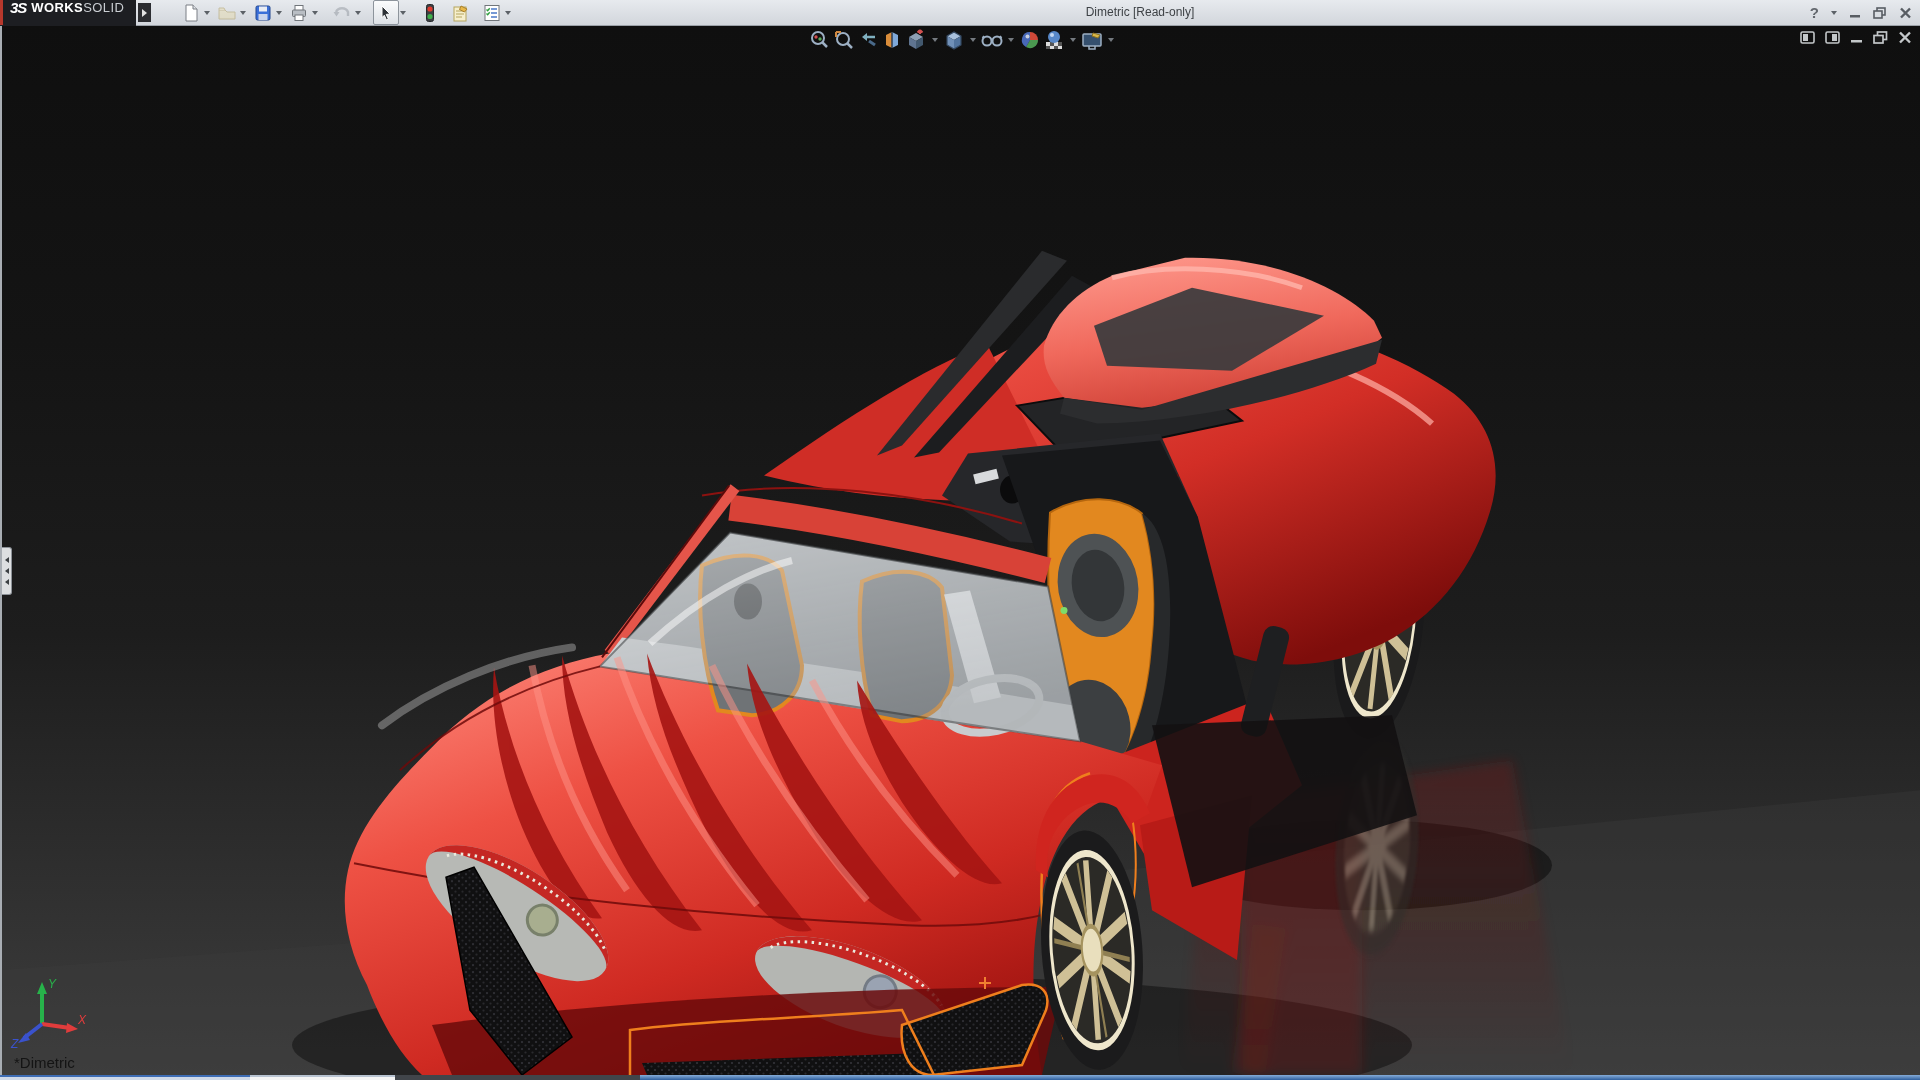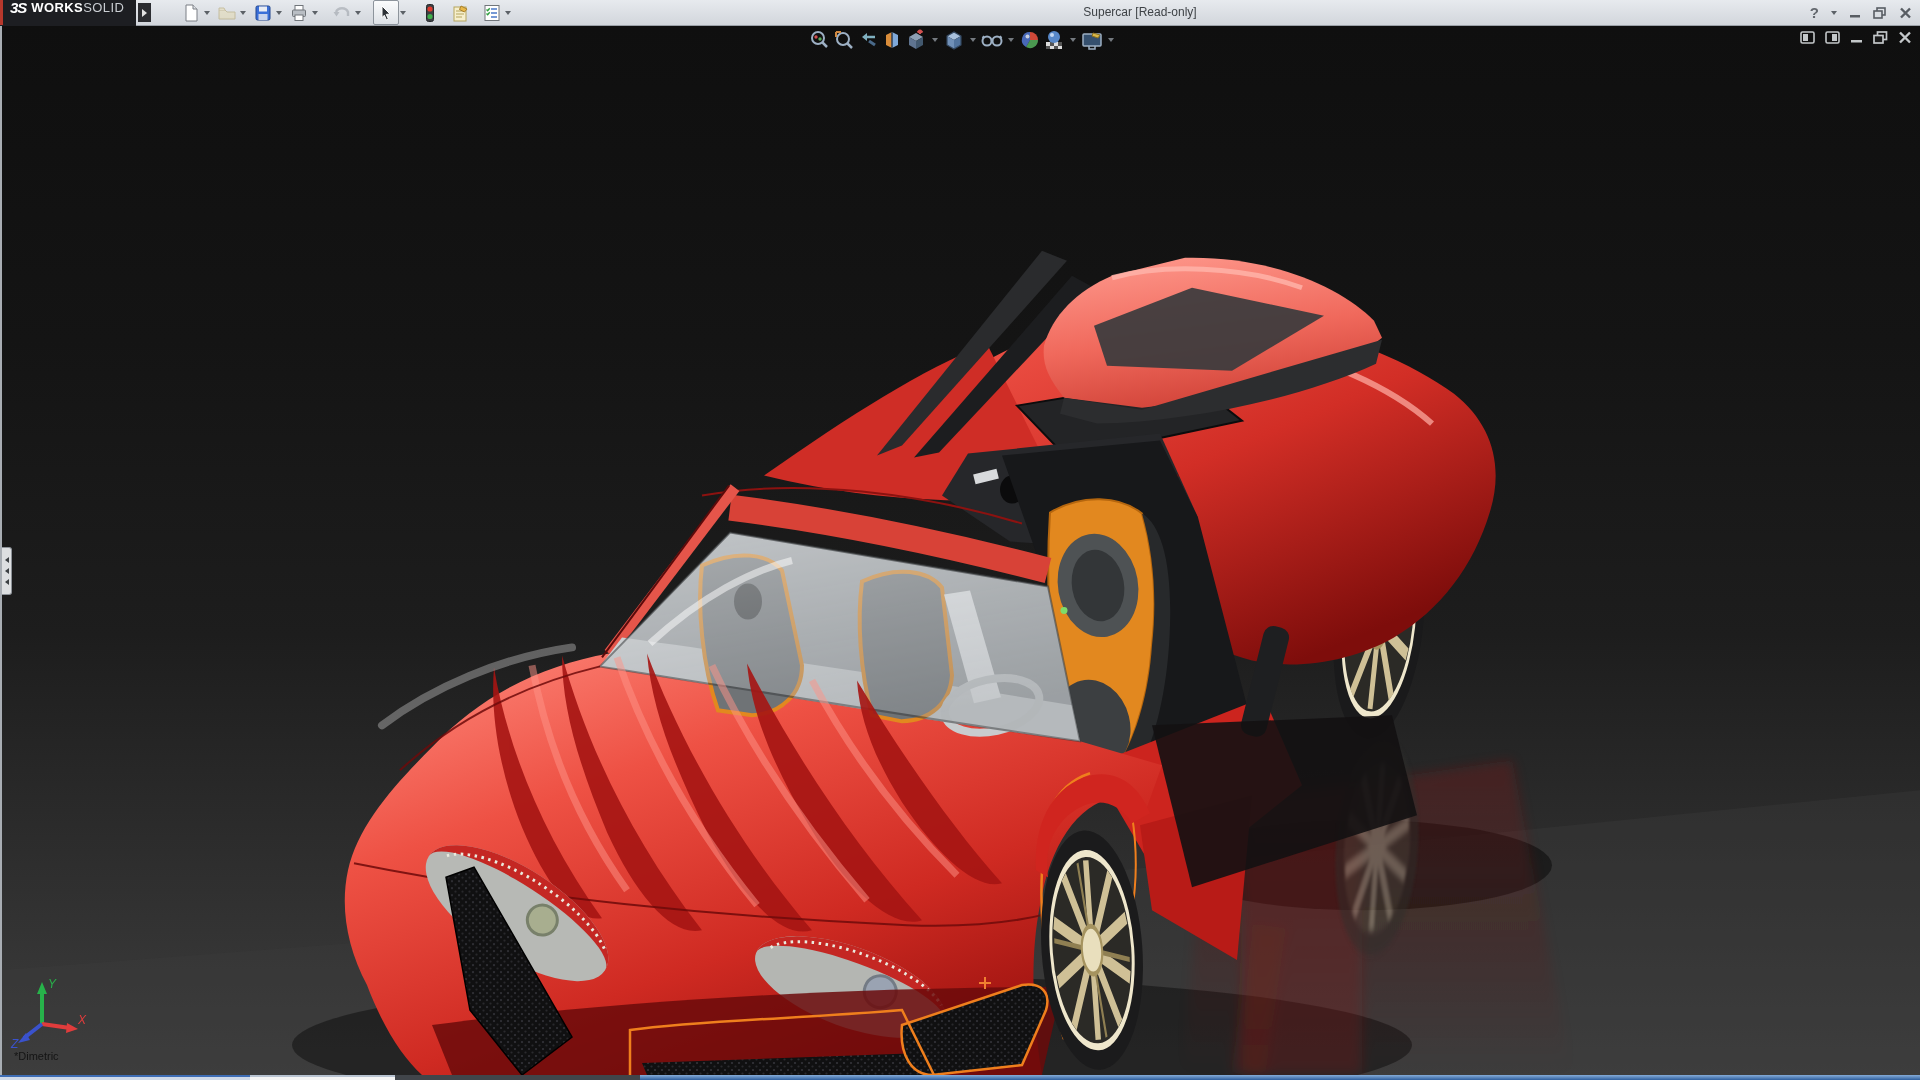--- a/index.html
+++ b/index.html
@@ -35,21 +35,21 @@
     border-left:2px solid #a8adb3;overflow:hidden;}
   .car{position:absolute;inset:0;width:100%;height:100%;}
   .hud{position:absolute;top:2px;left:806px;display:flex;align-items:center;}
   .hudbtn{width:24px;height:24px;display:flex;align-items:center;justify-content:center;}
   .hcaret{width:0;height:0;border-left:3.5px solid transparent;border-right:3.5px solid transparent;border-top:4px solid #74797f;margin:0 4px;}
   .doc-controls{position:absolute;top:4px;right:8px;display:flex;align-items:center;gap:10px;}
   .collapse-tab{position:absolute;left:0;top:521px;width:9px;height:46px;background:#dddfe1;
     border:1px solid #8d9298;border-left:none;border-radius:0 3px 3px 0;
     display:flex;flex-direction:column;justify-content:center;align-items:center;gap:5px;}
   .tri-l{width:0;height:0;border-top:3px solid transparent;border-bottom:3px solid transparent;border-right:4px solid #3c4043;}
-  .orientation{position:absolute;left:12px;bottom:13px;color:#141414;font-size:11px;}
+  .orientation{position:absolute;left:12px;bottom:4px;color:#141414;font-size:15px;}
   .triad{position:absolute;left:8px;bottom:25px;}
 
   
   .bottombar{position:absolute;bottom:0;left:0;right:0;height:5px;display:flex;}
   .bseg1{width:250px;background:#cfd9e8;border-top:2px solid #3e6db5;box-sizing:border-box;}
   .bseg2{width:145px;background:#f5f5f5;border-top:2px solid #b9c4d2;box-sizing:border-box;}
   .bseg3{width:245px;background:#41454a;}
   .bseg4{flex:1;background:linear-gradient(#86add9,#2f5f9e);}
 </style>
 </head>
@@ -134,21 +134,21 @@
       <div class="tbtn">
         <svg width="20" height="20">
           <rect x="3" y="2.5" width="14" height="15" fill="#ffffff" stroke="#70757a"></rect>
           <path d="M9 6 h6 M9 10 h6 M9 14 h6" stroke="#4a78c8" stroke-width="1.4"></path>
           <path d="M4.5 6.5 l1.2 1.2 2-2.4 M4.5 10.5 l1.2 1.2 2-2.4" stroke="#2f9e3f" stroke-width="1.4" fill="none"></path>
         </svg>
       </div>
         <i class="caret"></i>
     </div>
 
-    <div class="title-text">Supercar [Read-only]</div>
+    <div class="title-text">Dimetric [Read-only]</div>
 
     <div class="win-controls">
       <span class="help-q">?</span>
       <i class="caret" style="margin:0;"></i>
       <span class="wc">
         <svg width="12" height="12">
             <rect x="1" y="8" width="10" height="2.5" fill="#585d63"></rect>
           </svg>
       </span>
       <span class="wc">

